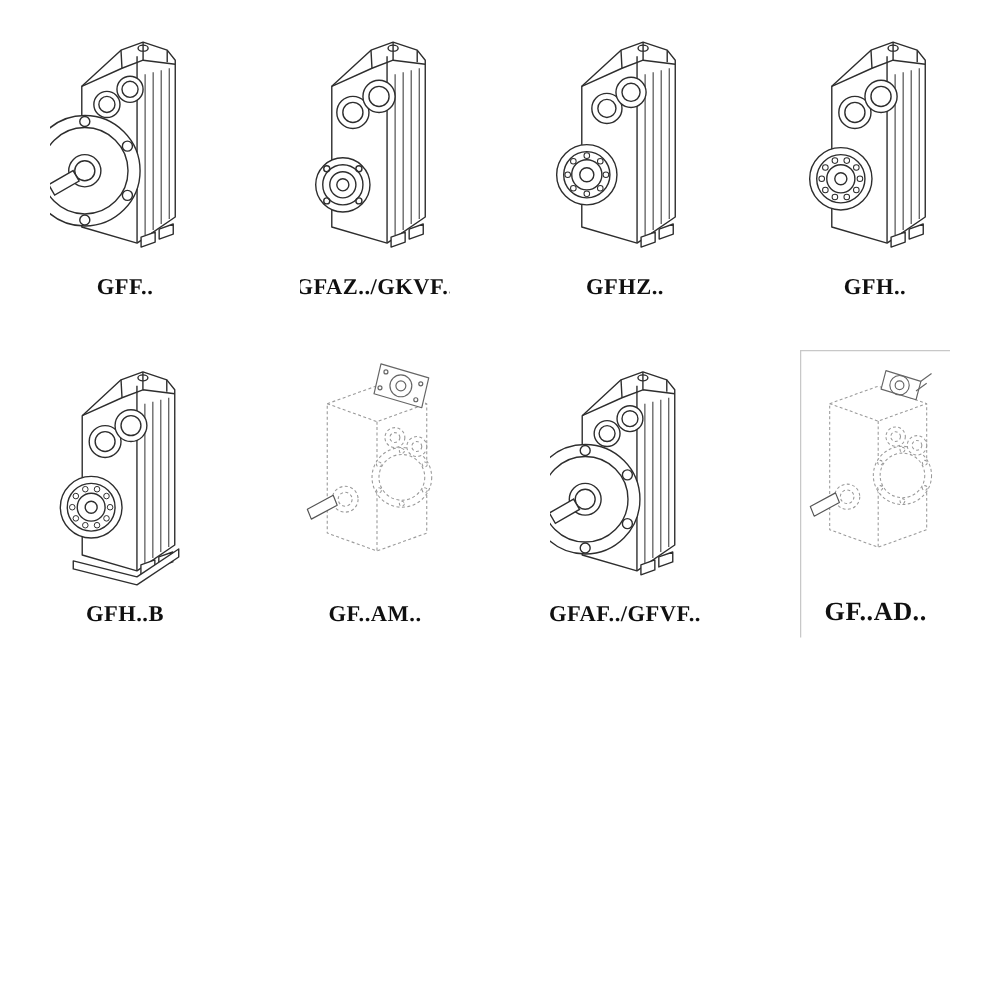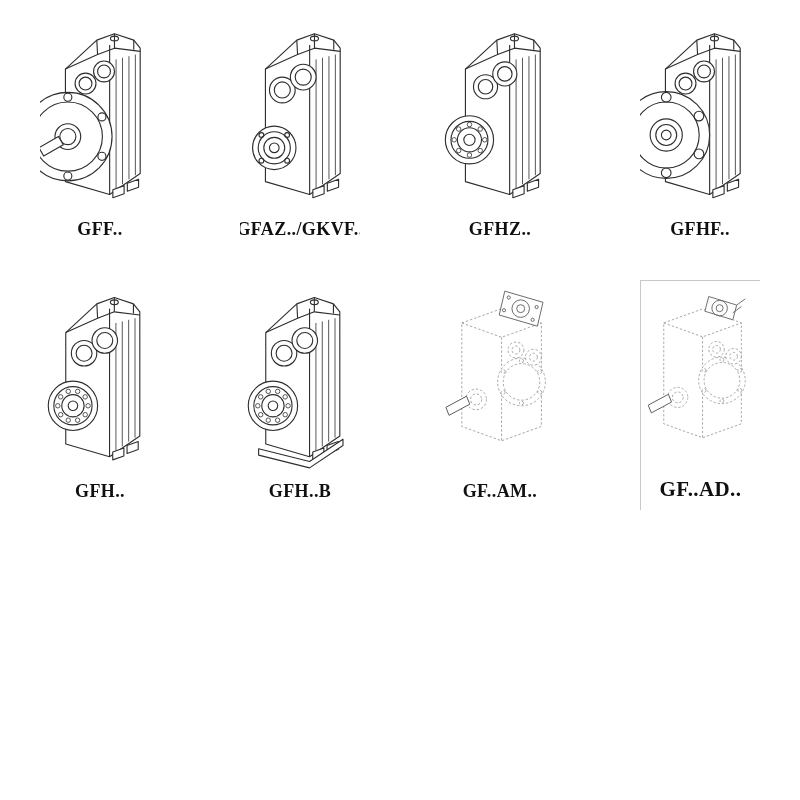--- a/index.html
+++ b/index.html
@@ -232,26 +232,20 @@
     <figcaption class="lbl">GFAZ../GKVF..</figcaption>
   </figure>
 
   <figure class="cell">
     <svg class="drawing" viewBox="0 0 200 250">
         <use href="#v-gfhz"></use>
       </svg>
     <figcaption class="lbl">GFHZ..</figcaption>
   </figure>
 
-  <figure class="cell">
-    <svg class="drawing" viewBox="0 0 200 250">
-        <use href="#v-gfhf"></use>
-      </svg>
-    <figcaption class="lbl">GFHF..</figcaption>
-  </figure>
 
   <figure class="cell">
     <svg class="drawing" viewBox="0 0 200 250">
         <use href="#v-gfh"></use>
       </svg>
     <figcaption class="lbl">GFH..</figcaption>
   </figure>
 
   <figure class="cell">
     <svg class="drawing" viewBox="0 0 200 250">
@@ -261,20 +255,26 @@
   </figure>
 
   <figure class="cell">
     <svg class="drawing" viewBox="0 0 200 250">
         <use href="#v-am"></use>
       </svg>
     <figcaption class="lbl">GF..AM..</figcaption>
   </figure>
 
 
+  <figure class="cell">
+    <svg class="drawing" viewBox="0 0 200 250">
+        <use href="#v-gff"></use>
+      </svg>
+    <figcaption class="lbl">GFAF../GFVF..</figcaption>
+  </figure>
 
 
 
   <figure class="cell boxed">
     <svg class="drawing" viewBox="0 0 200 250">
         <use href="#v-ad"></use>
       </svg>
     <figcaption class="lbl big">GF..AD..</figcaption>
   </figure>
 

